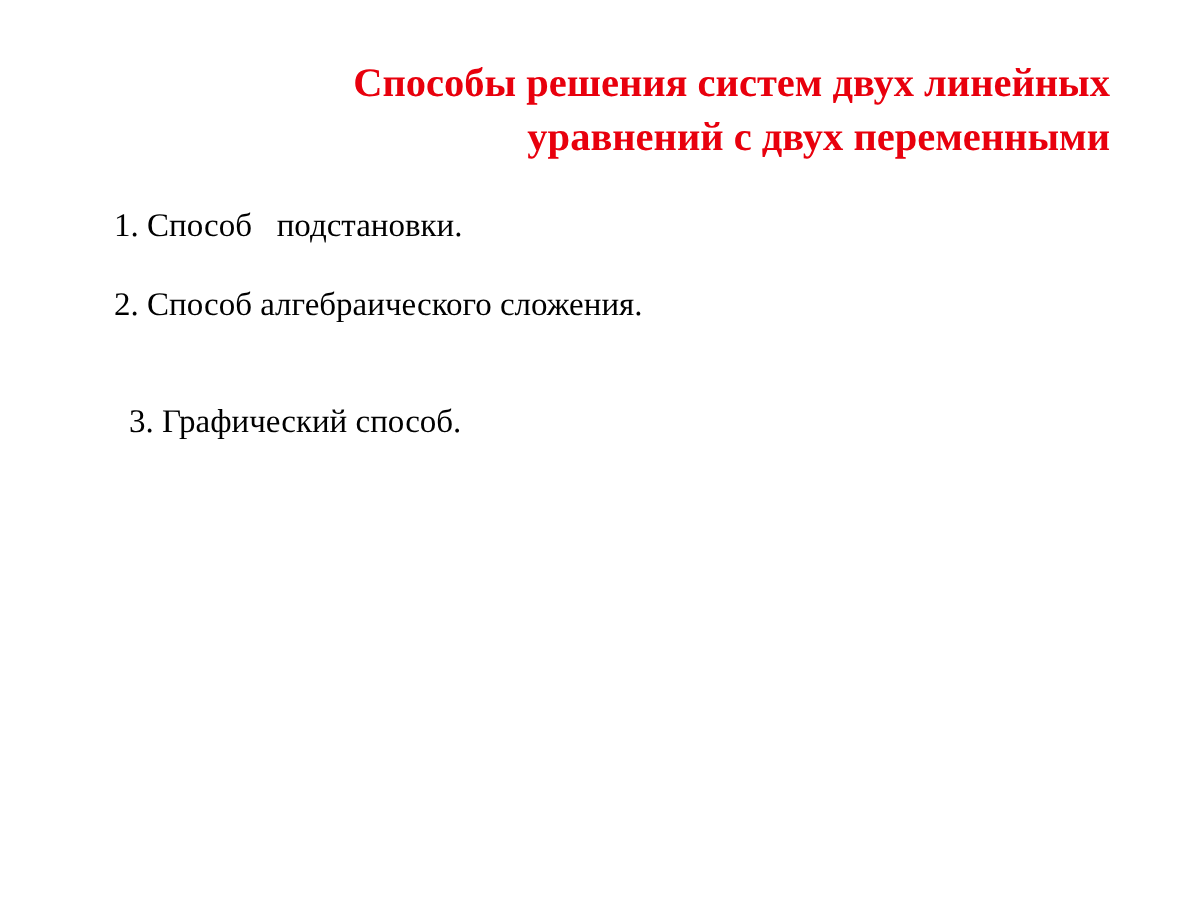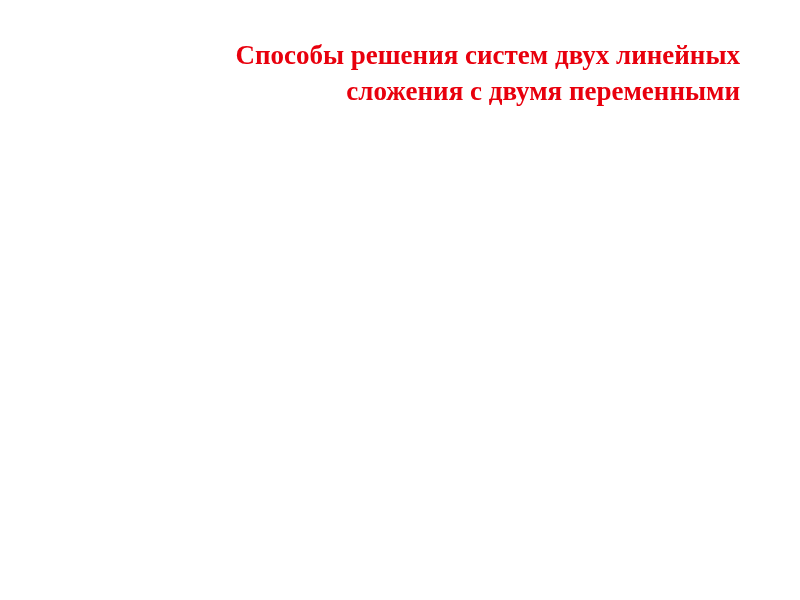--- a/index.html
+++ b/index.html
@@ -49,17 +49,22 @@
   .item-2 { margin-top: 24px; }
   .item-3 { margin-top: 50px; padding-left: 10px; }
 </style>
 </head>
 <body>
 
 <div class="slide">
 
   <div class="slide-title">
     <span>Способы решения систем двух линейных</span><br>
-    <span>сложения с двумя переменными</span>
+    <span>уравнений с двух переменными</span>
   </div>
 
+  <div class="body-list">
+    <div class="body-item item-1">1. Способ   подстановки.</div>
+    <div class="body-item item-2">2. Способ алгебраического сложения.</div>
+    <div class="body-item item-3">3. Графический способ.</div>
+  </div>
 
 </div>
 
 </body></html>

